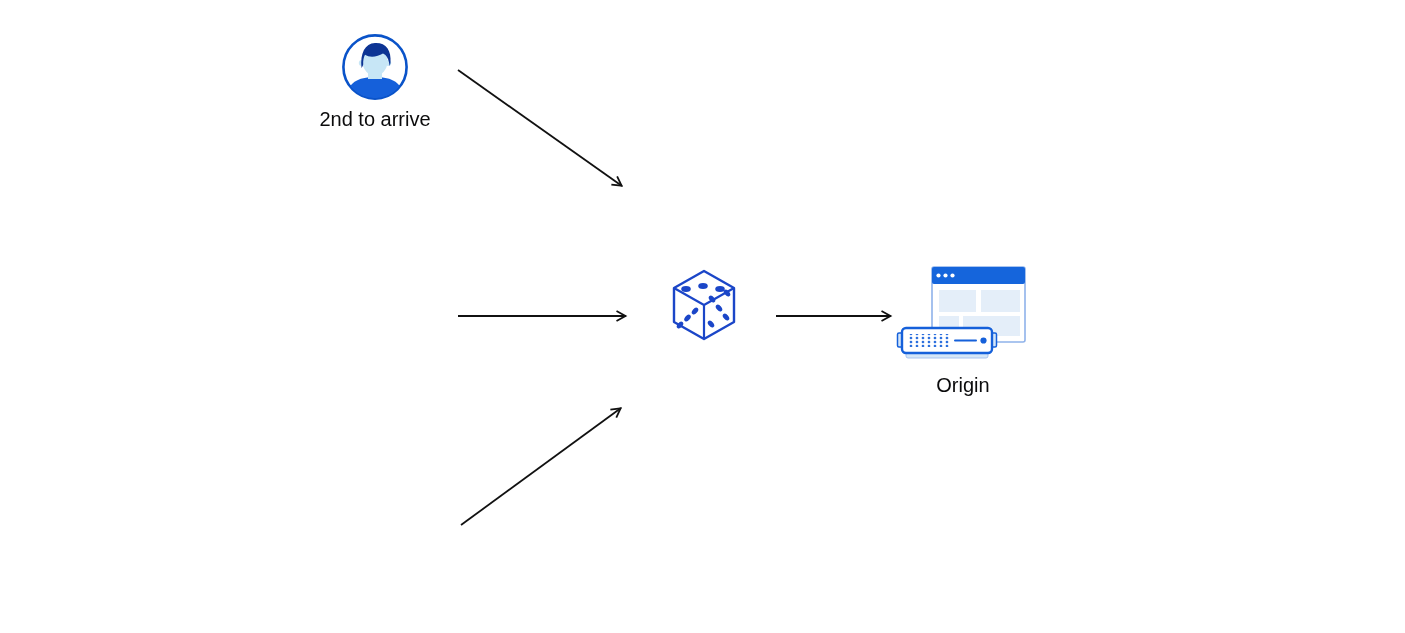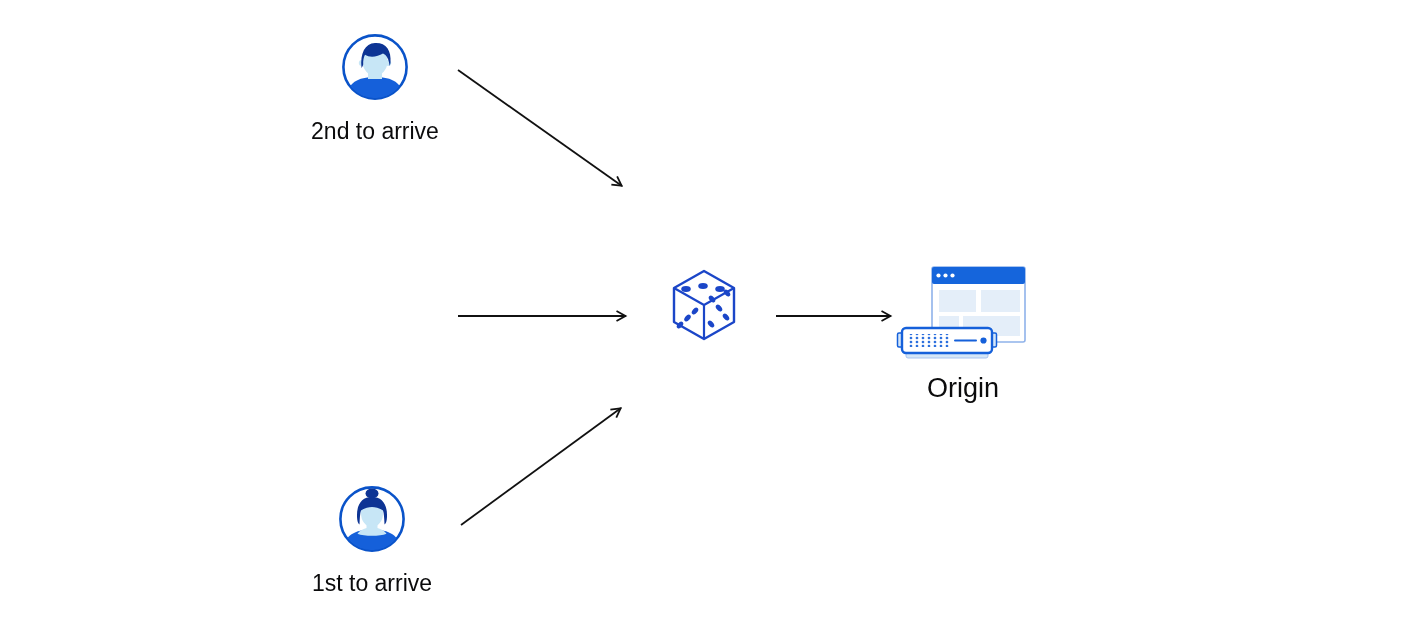--- a/index.html
+++ b/index.html
@@ -21,32 +21,32 @@
   .canvas{
     position:relative;
     width:1405px;height:633px;
     background:var(--background);
     overflow:hidden;
     font-family:"Liberation Sans","DejaVu Sans",sans-serif;
   }
   .arrows{position:absolute;left:0;top:0;pointer-events:none;}
   .arrow-line{stroke:var(--arrow);stroke-width:1.8;fill:none;}
   .node{position:absolute;width:140px;text-align:center;}
-  .node .label{margin-top:18px;font-size:23px;color:var(--label-text);line-height:1.1;}
+  .node .label{margin-top:7px;font-size:20px;color:var(--label-text);line-height:1.1;}
   .avatar{display:block;margin:0 auto;}
   .av-ring{fill:#fff;stroke:var(--avatar-ring);stroke-width:2.6;}
   .hair{fill:var(--avatar-hair);}
   .face{fill:var(--avatar-face);}
   .shirt{fill:var(--avatar-shirt);}
   .dice{position:absolute;}
   .dice-body{fill:#fff;stroke:var(--dice-stroke);stroke-width:2.4;stroke-linejoin:round;}
   .dice-edge{fill:none;stroke:var(--dice-stroke);stroke-width:2.2;stroke-linejoin:round;}
   .dice-dot{fill:var(--dice-stroke);}
   .origin-node{position:absolute;width:134px;text-align:center;}
-  .origin-node .label{margin-top:8px;font-size:27px;color:var(--label-text);line-height:1.1;}
+  .origin-node .label{margin-top:8px;font-size:20px;color:var(--label-text);line-height:1.1;}
   .browser-frame{fill:#fff;stroke:var(--browser-border);stroke-width:1.6;}
   .browser-header{fill:var(--browser-header);}
   .header-dot{fill:#fff;}
   .panel{fill:var(--panel-fill);}
   .server-body{fill:#fff;stroke:var(--server-stroke);stroke-width:2.4;}
   .server-ear{fill:var(--server-ear-fill);stroke:var(--server-stroke);stroke-width:1.5;}
   .server-base{fill:var(--server-ear-fill);stroke:#a9c4ef;stroke-width:1;}
   .server-line{stroke:var(--server-stroke);stroke-width:2;stroke-linecap:round;}
   .server-dot{fill:var(--server-stroke);}
   .vent{fill:var(--server-stroke);}
@@ -84,42 +84,20 @@
         <ellipse class="face" cx="34" cy="28" rx="12.5" ry="15"></ellipse>
         <path class="hair" d="M20.5,35 C19,20 24,10.5 34,10 C45,9.5 50.5,17 49.5,30 L48.6,33
                  C47.9,26 45.5,22 42,20.5 C36.5,24 28.5,24.8 24,21.8
                  C22.6,24.2 22,28 22.2,31.5 C21.8,33 21.2,34.3 20.5,35 Z"></path>
       </g>
     </svg>
     <div class="label">2nd to arrive</div>
   </div>
 
 
-  <div class="node" style="left:302px;top:485px">
-    <svg class="avatar" width="68" height="68" viewBox="0 0 68 68">
-      <defs>
-          <clipPath id="avc3">
-            <circle cx="34" cy="34" r="31"></circle>
-          </clipPath>
-        </defs>
-      <circle class="av-ring" cx="34" cy="34" r="31.6"></circle>
-      <g clip-path="url(#avc3)">
-        <path class="shirt" d="M5,69 C5,51.5 15,44.5 34,44.5 C53,44.5 63,51.5 63,69 Z"></path>
-        <path class="face" d="M28.5,34 L39.5,34 L39.5,43 C43.5,44 46.5,45.8 48.5,48.8
-                 C42,51.5 26,51.5 19.5,48.8 C21.5,45.8 24.5,44 28.5,43 Z"></path>
-        <ellipse class="face" cx="34" cy="28.5" rx="11" ry="13.5"></ellipse>
-        <path class="hair" d="M34,12 C24,12 18.5,19 19,32 C19.2,36 20,38.5 21.5,39.5
-                 C21.8,33 22,28.5 23,25.5 C26,23.5 30.5,22 34,22
-                 C37.5,22 42,23.5 45,25.5 C46,28.5 46.2,33 46.5,39.5
-                 C48,38.5 48.8,36 49,32 C49.5,19 44,12 34,12 Z"></path>
-        <ellipse class="hair" cx="34" cy="8.5" rx="6.5" ry="5"></ellipse>
-      </g>
-    </svg>
-    <div class="label">1st to arrive</div>
-  </div>
 
   <svg class="dice" style="left:671px;top:268px" width="66" height="74" viewBox="0 0 66 74">
     <path class="dice-body" d="M33,3 L63,20 L63,54 L33,71 L3,54 L3,20 Z"></path>
     <path class="dice-edge" d="M3,20 L33,37 L63,20 M33,37 L33,71"></path>
 
     <ellipse class="dice-dot" cx="15" cy="21" rx="4.8" ry="2.9"></ellipse>
     <ellipse class="dice-dot" cx="32" cy="18" rx="4.8" ry="2.9"></ellipse>
     <ellipse class="dice-dot" cx="49" cy="21" rx="4.8" ry="2.9"></ellipse>
 
     <ellipse class="dice-dot" cx="9" cy="57" rx="4" ry="2.5" transform="rotate(-50 9 57)"></ellipse>

